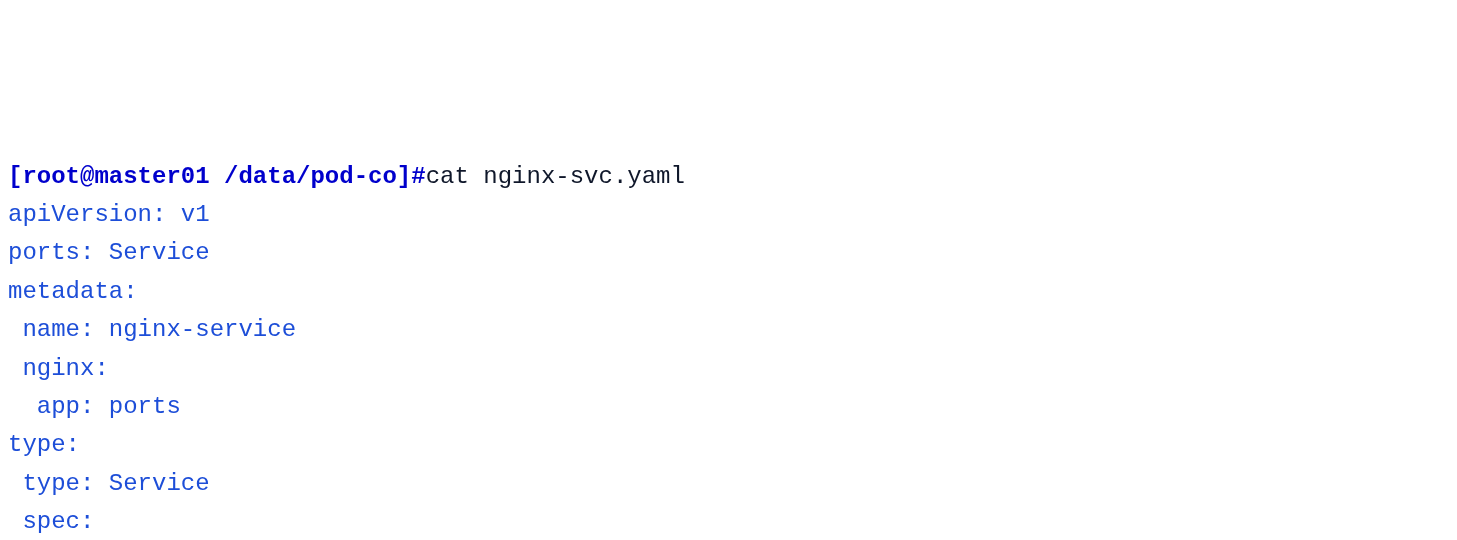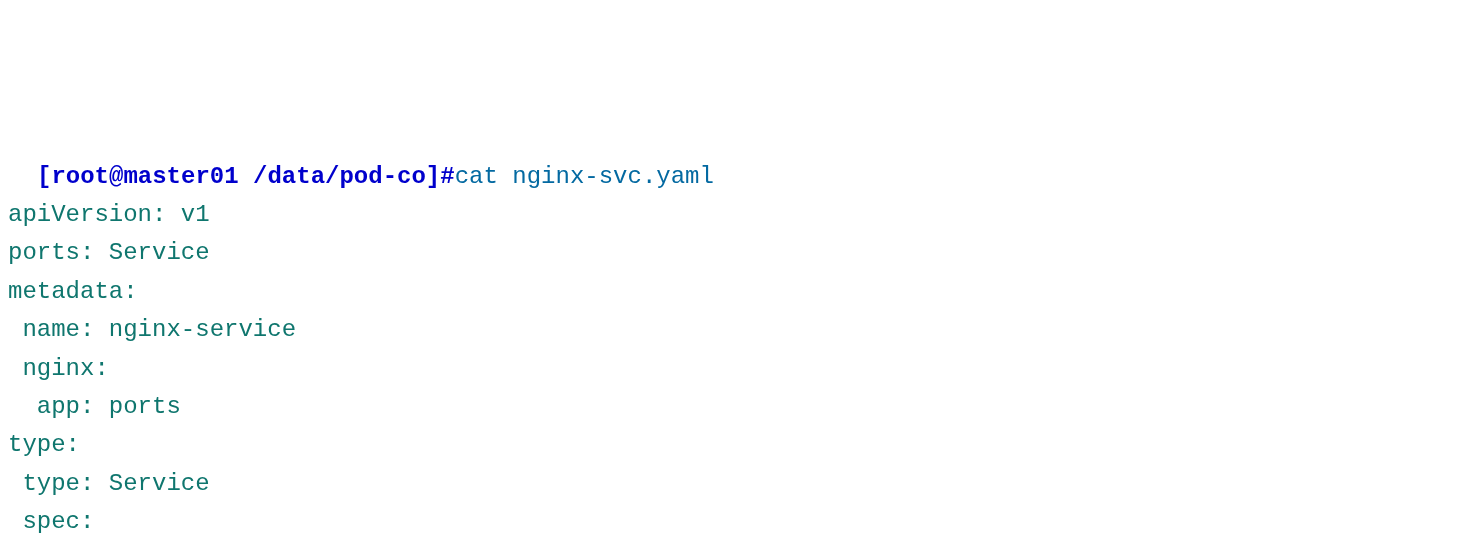--- a/index.html
+++ b/index.html
@@ -12,29 +12,28 @@
       font-size: 24px;
       line-height: 1.6;
       background: #fff;
       padding: 4px 8px;
       white-space: pre;
       color: #000;
     }
     .prompt {
       font-weight: bold;
       color: #0000cc;
-      margin-left: 29px;
     }
     .command {
-      color: #0369a1;
+      color: #0f172a;
       font-weight: normal;
       text-align: right;
     }
     .output {
-      color: #0f766e;
+      color: #1d4ed8;
       text-align: center;
     }
   </style>
 </head>
 <body>
 
 
 
 <div><span class="prompt">[root@master01 /data/pod-co]#</span><span class="command">cat nginx-svc.yaml</span>
 <span class="output">apiVersion: v1</span>

